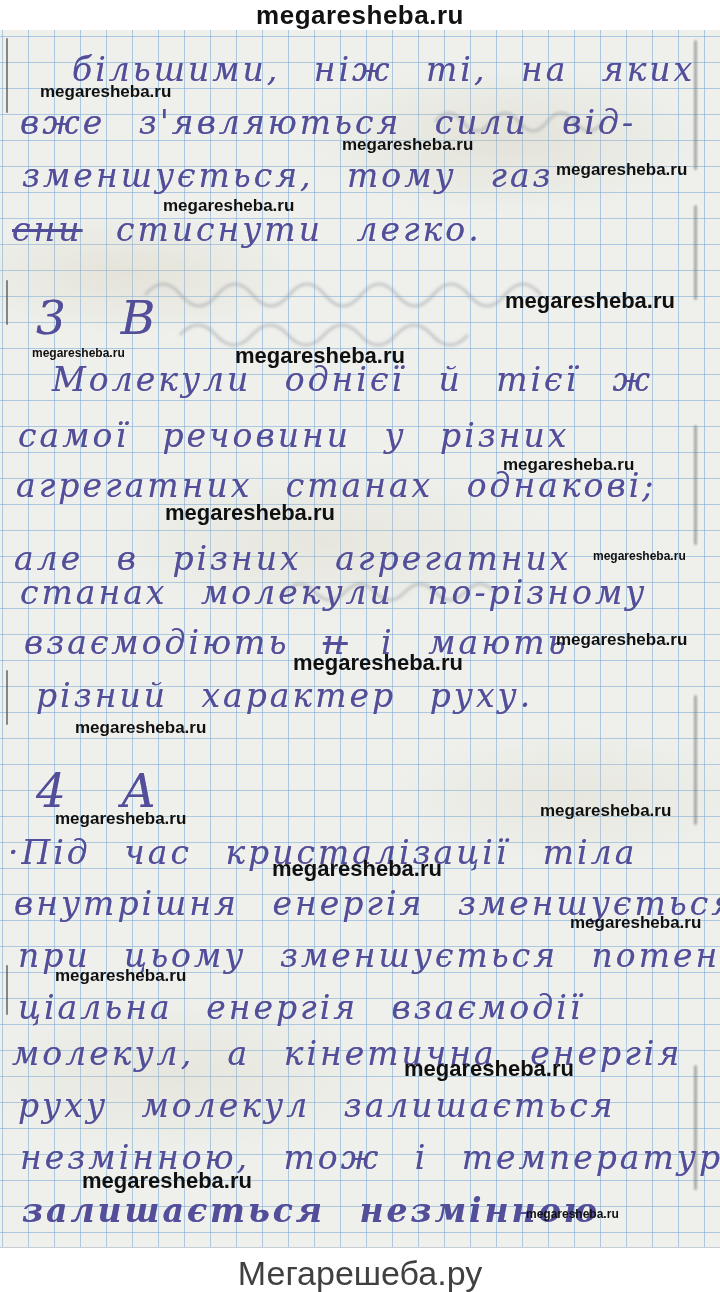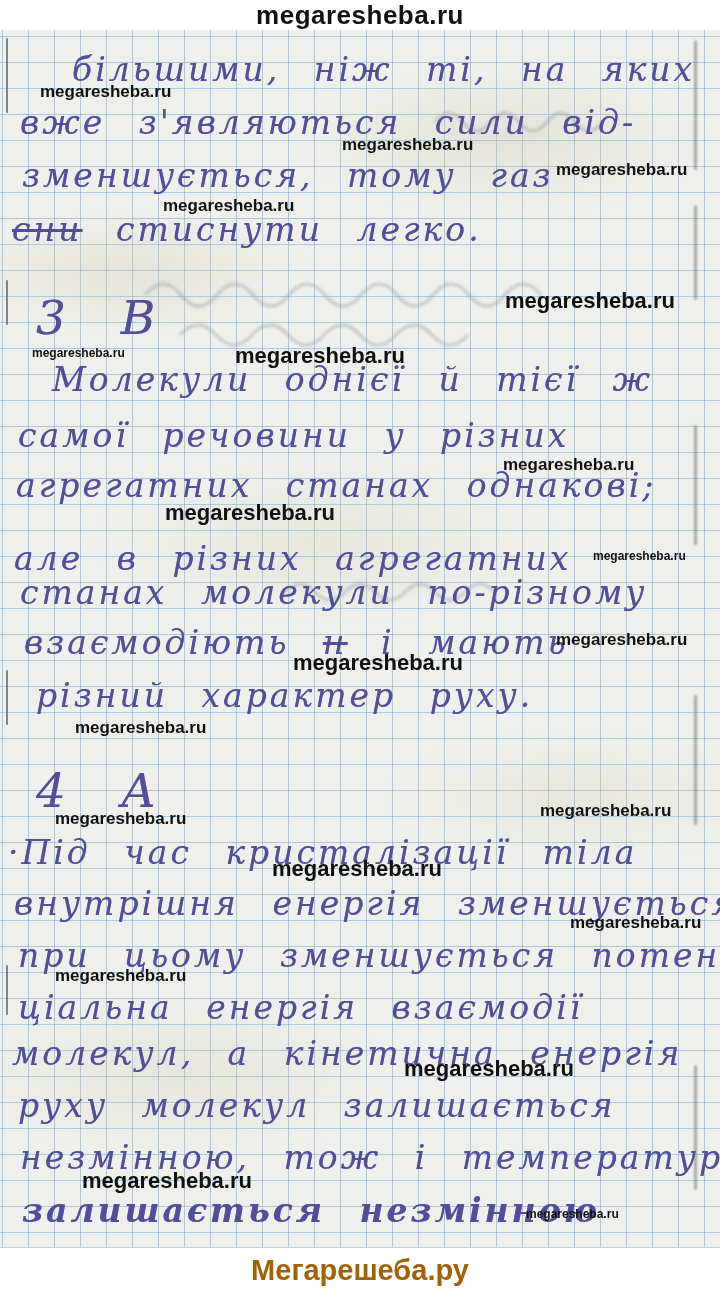--- a/index.html
+++ b/index.html
@@ -12,21 +12,21 @@
   html,body{width:720px;height:1292px;background:#ffffff;overflow:hidden;
     font-family:"Liberation Sans",sans-serif;}
   .page{position:relative;width:720px;height:1292px;background:#ffffff;}
 
   
   .site-header{position:absolute;top:0;left:0;width:720px;height:30px;
     text-align:center;background:#ffffff;}
   .site-header span{font-size:26px;font-weight:bold;color:#121212;letter-spacing:0.5px;}
   .site-footer{position:absolute;top:1248px;left:0;width:720px;height:44px;
     text-align:center;background:#ffffff;padding-top:6px;}
-  .site-footer span{font-size:29px;font-weight:bold;color:#a16207;}
+  .site-footer span{font-size:34px;font-weight:normal;color:#404040;}
 
   
   .photo{position:absolute;top:30px;left:0;width:720px;height:1219px;
     background-color:var(--paper);
     background-image:
       radial-gradient(ellipse 260px 90px at 18% 20%, rgba(205,196,172,0.30), rgba(205,196,172,0) 70%),
       radial-gradient(ellipse 300px 110px at 70% 9%, rgba(198,190,168,0.28), rgba(198,190,168,0) 70%),
       radial-gradient(ellipse 340px 120px at 45% 42%, rgba(202,194,172,0.22), rgba(202,194,172,0) 70%),
       radial-gradient(ellipse 280px 100px at 80% 63%, rgba(205,198,176,0.22), rgba(205,198,176,0) 70%),
       radial-gradient(ellipse 320px 120px at 25% 86%, rgba(200,192,170,0.22), rgba(200,192,170,0) 70%),

